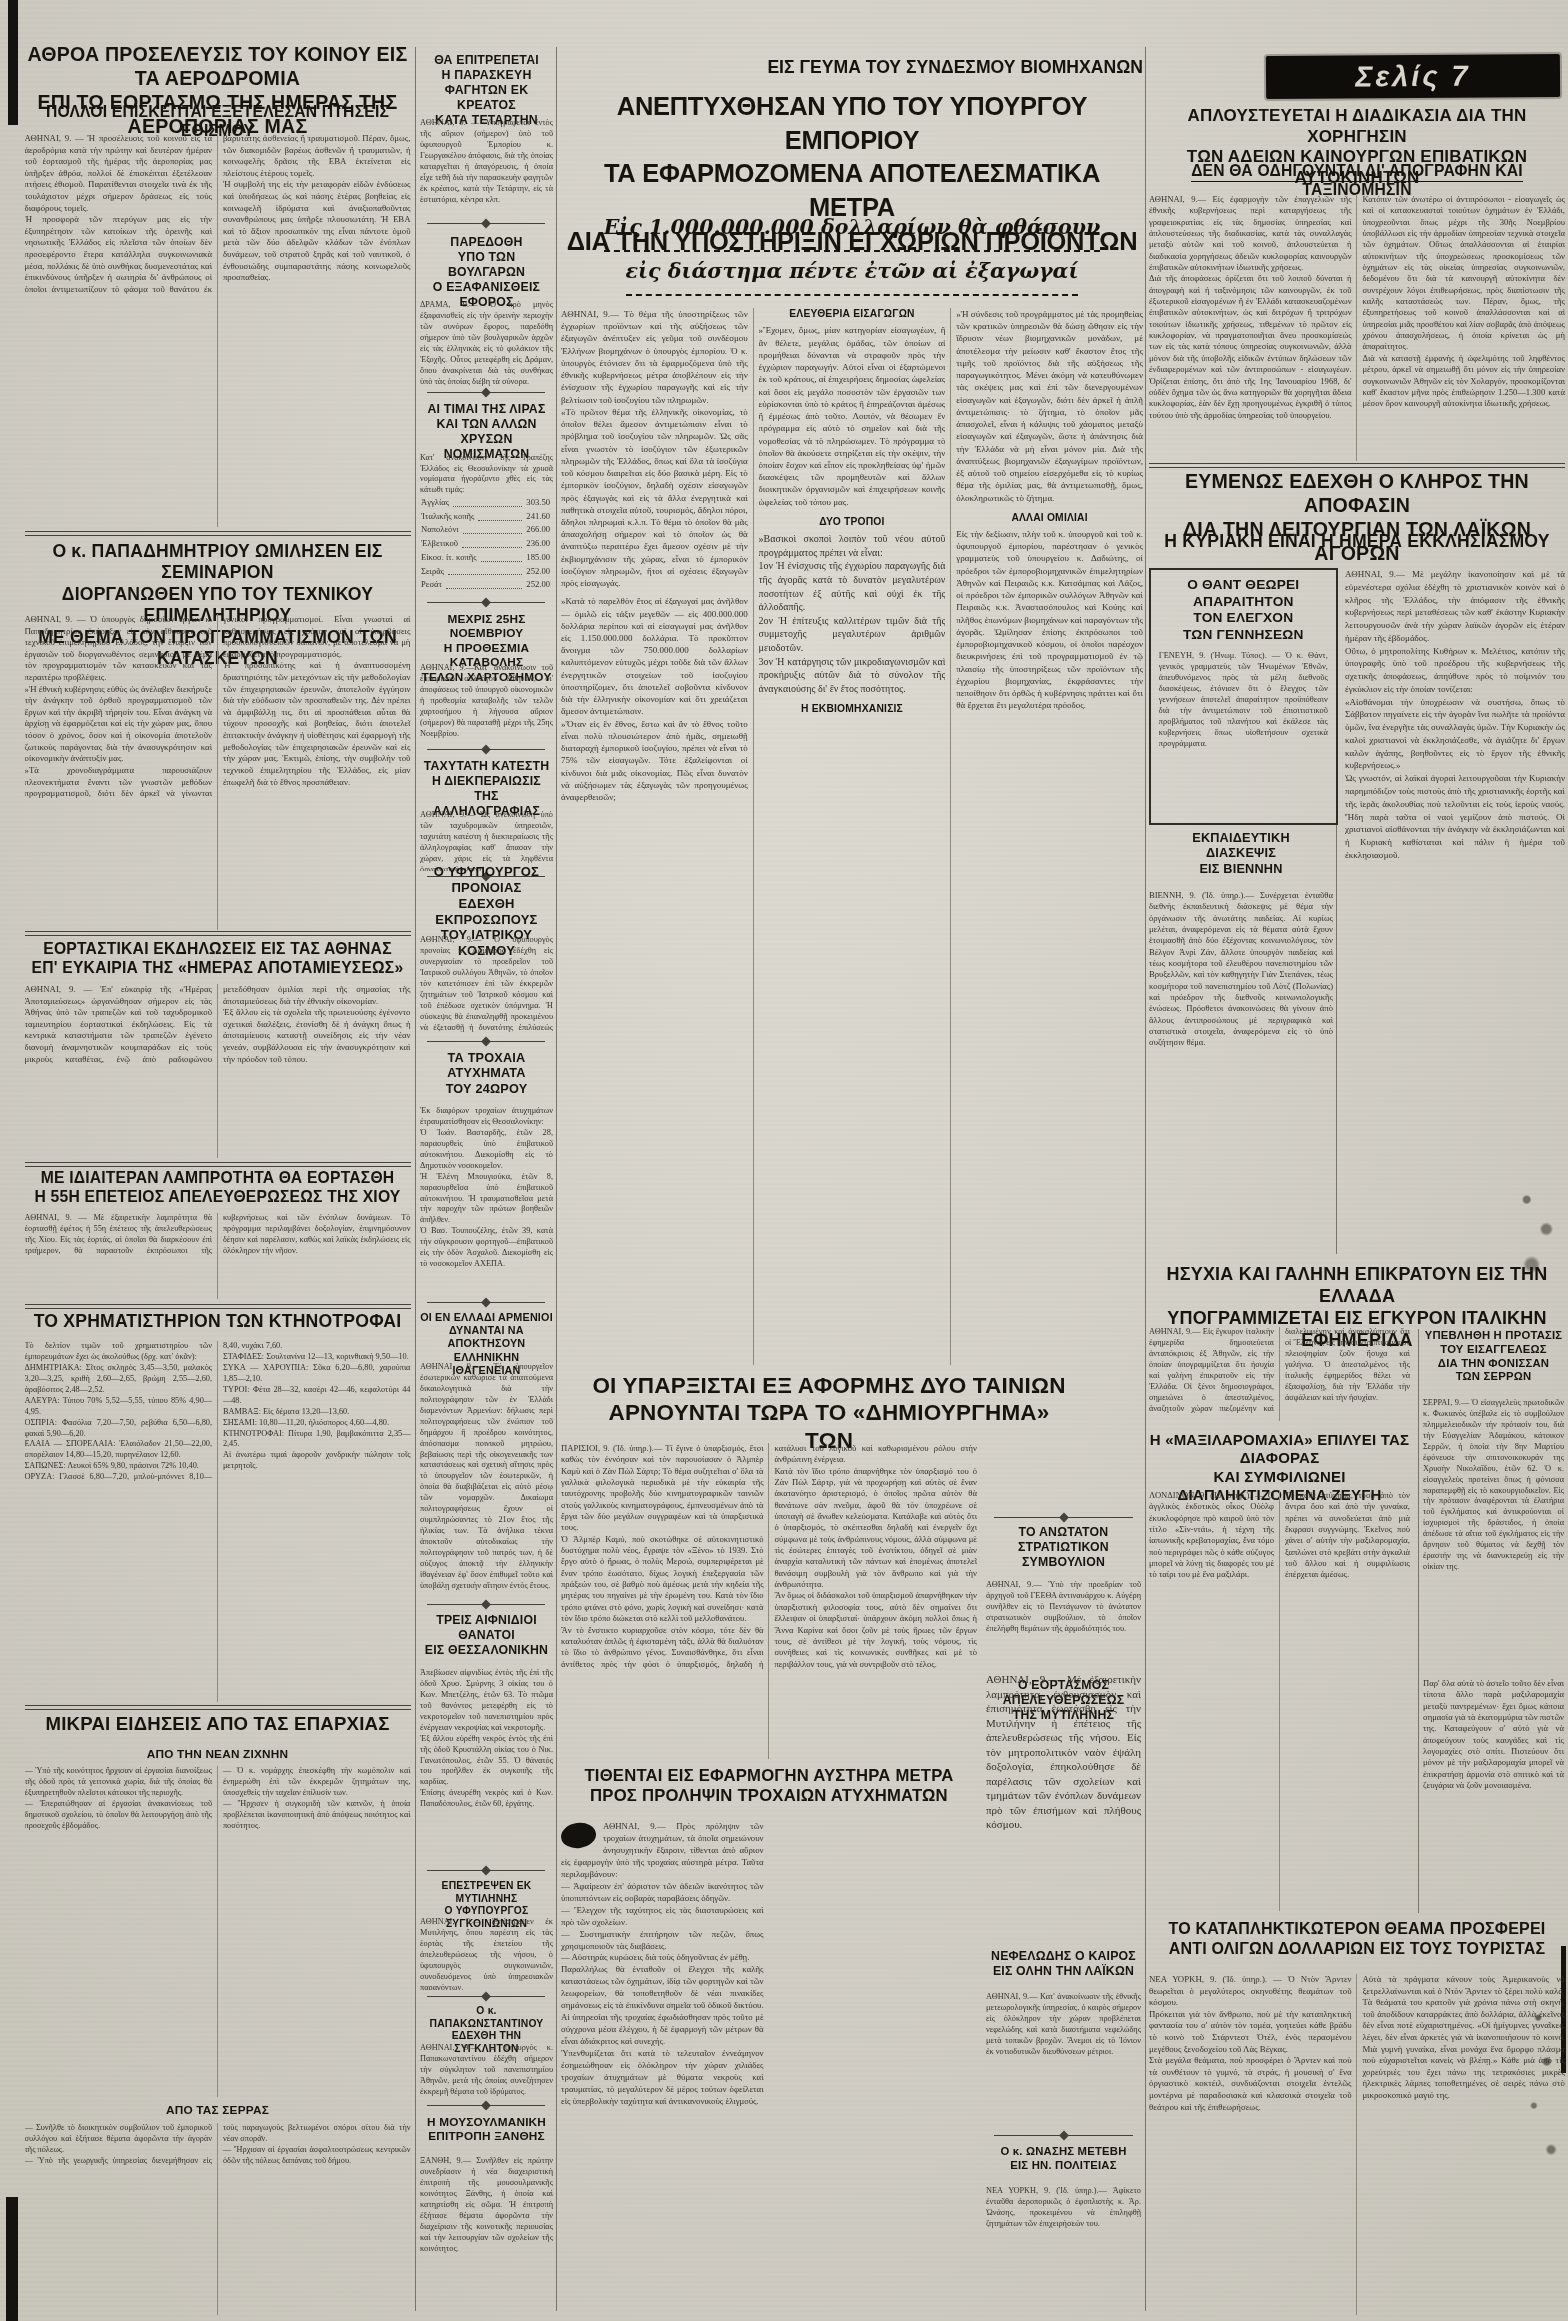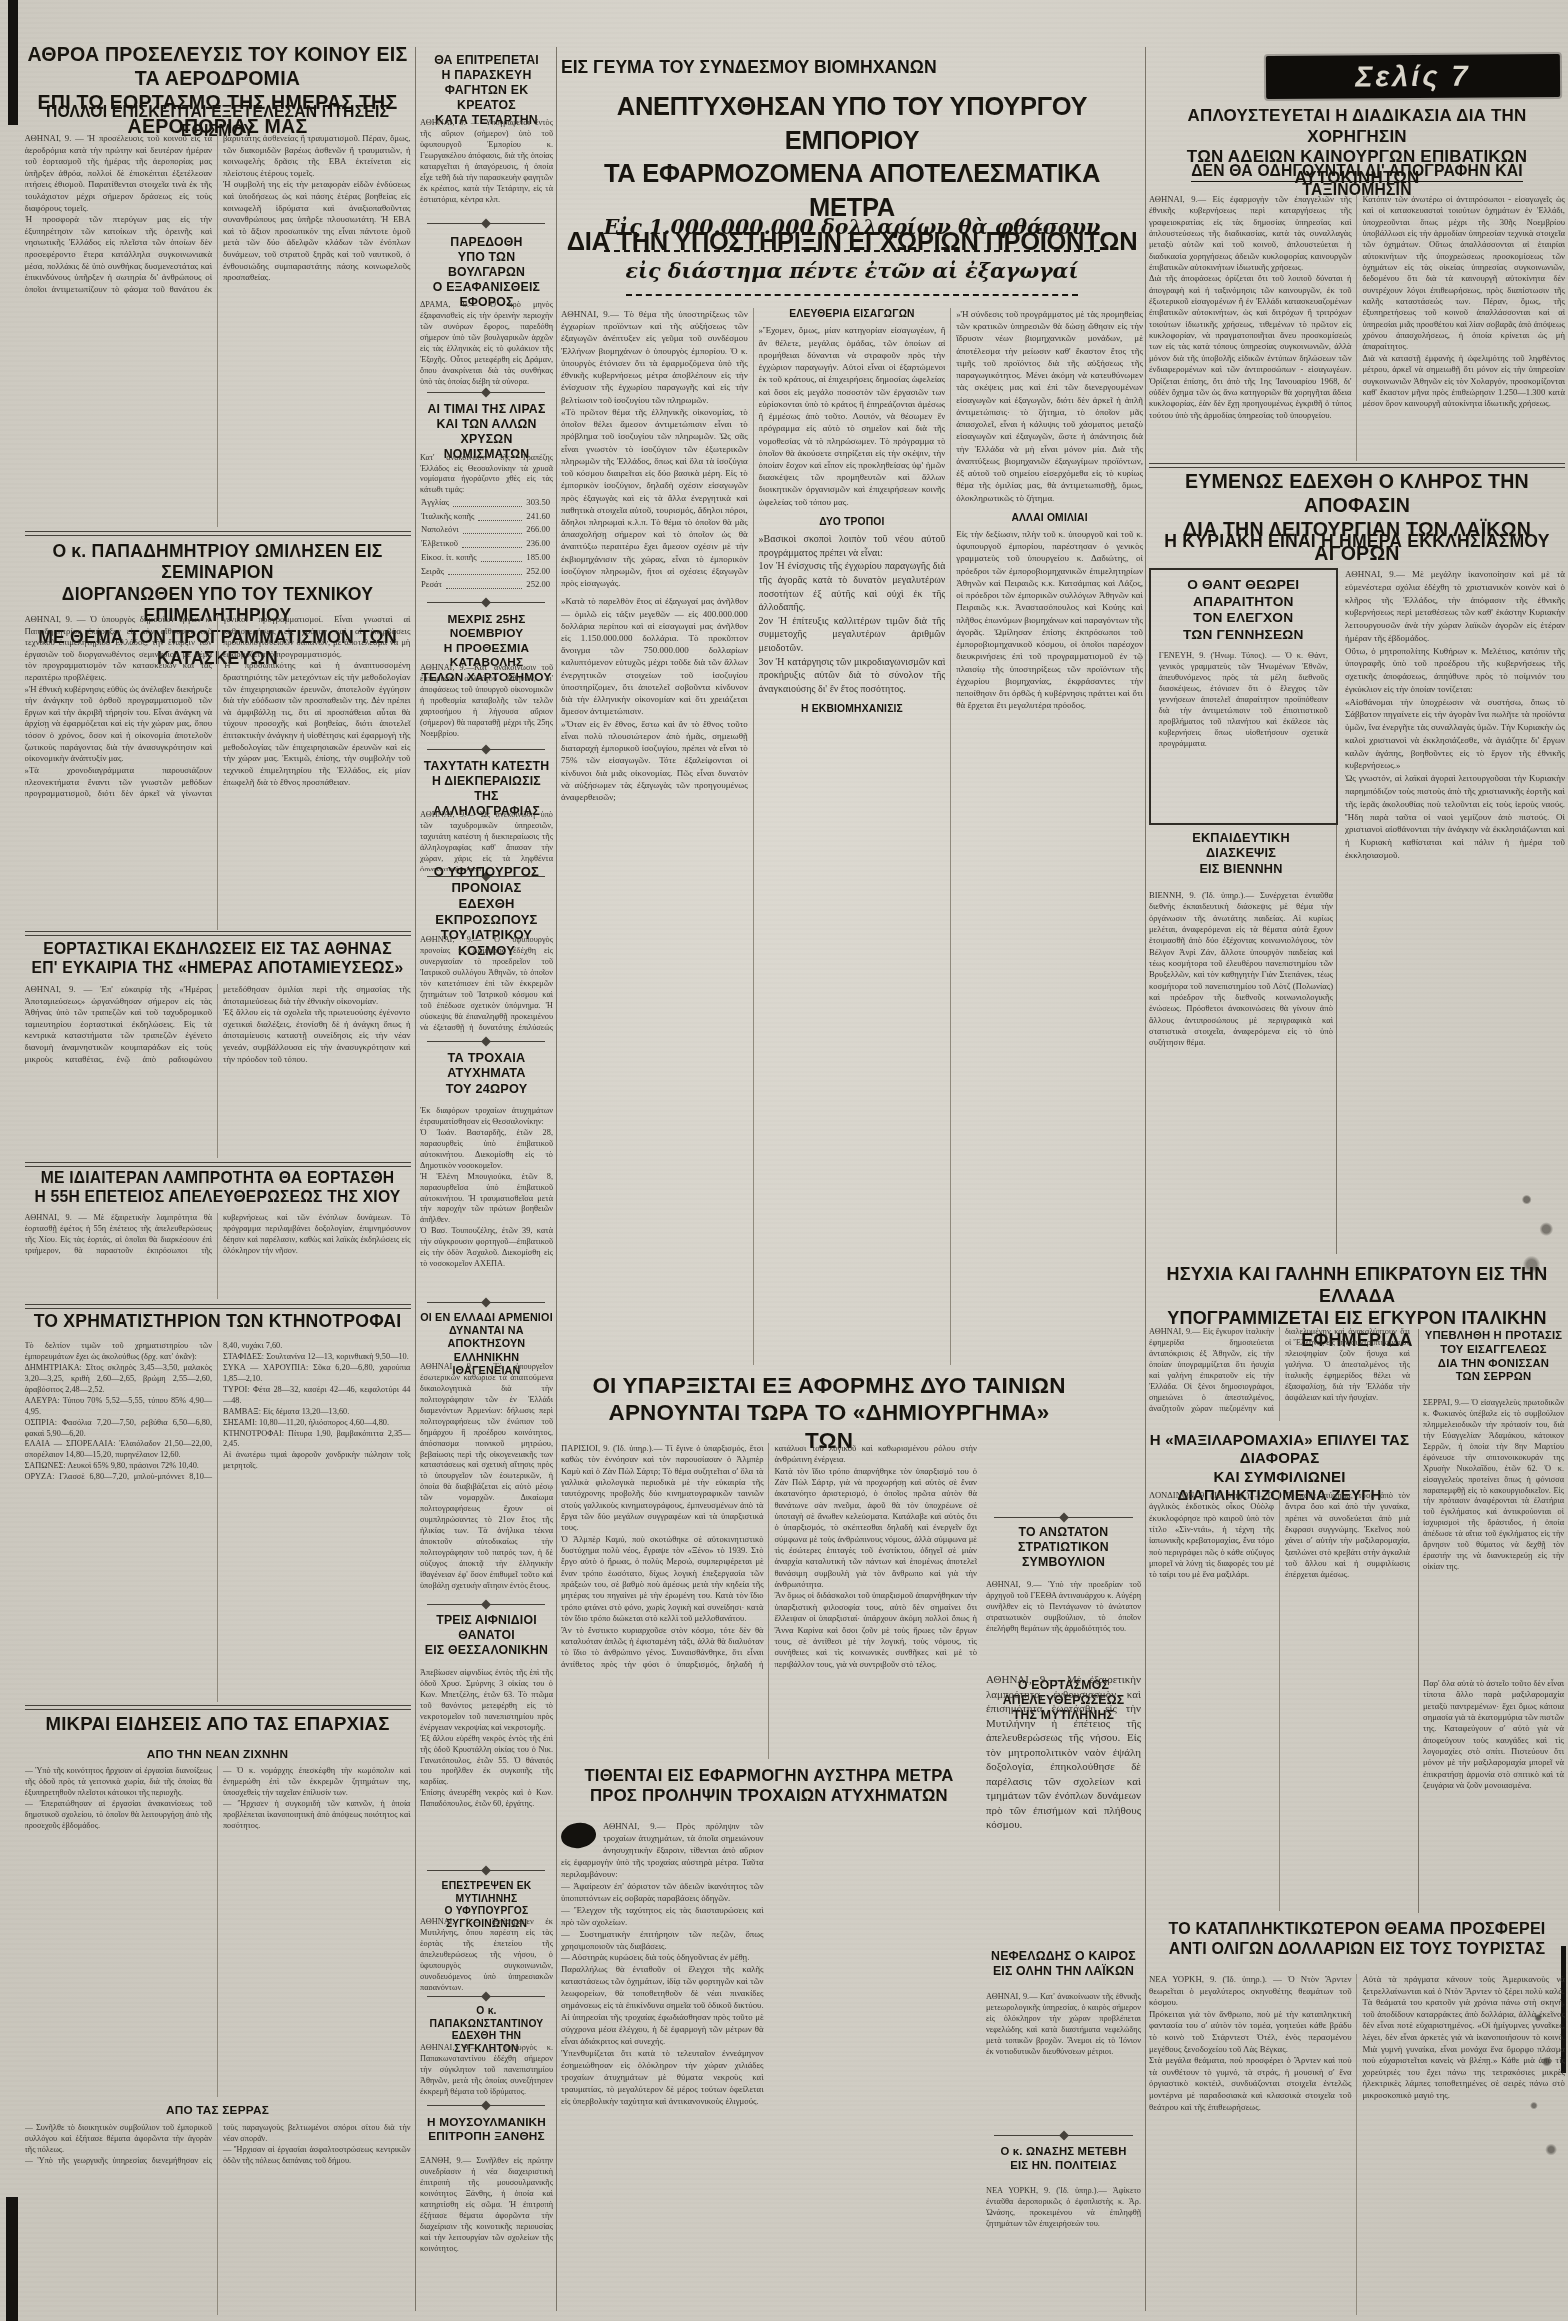--- a/index.html
+++ b/index.html
@@ -39,21 +39,21 @@
       background:radial-gradient(circle at 30% 20%, rgba(40,36,30,.55) 2.9px, transparent 4.9px),
                  radial-gradient(circle at 70% 45%, rgba(40,36,30,.5) 3.9px, transparent 6.9px),
                  radial-gradient(circle at 40% 75%, rgba(40,36,30,.45) 4.9px, transparent 8.8px)}
   #speckle{position:absolute;left:1521px;top:2000px;width:43px;height:176px;
       background:radial-gradient(circle at 40% 10%, rgba(30,27,22,.6) 2px, transparent 3.9px),
                  radial-gradient(circle at 60% 35%, rgba(30,27,22,.55) 2.9px, transparent 4.9px),
                  radial-gradient(circle at 30% 60%, rgba(30,27,22,.5) 2px, transparent 3.9px),
                  radial-gradient(circle at 70% 85%, rgba(30,27,22,.5) 2.9px, transparent 5.9px)}
   .blot{float:left;width:35px;height:24.5px;background:#14120e;border-radius:50%;
       margin:2px 6.9px 2px 0;transform:rotate(-8deg)}
-  .kick{font-family:"Liberation Sans",sans-serif;font-weight:bold;text-align:left;color:#15130d}
+  .kick{font-family:"Liberation Sans",sans-serif;font-weight:bold;text-align:right;color:#15130d}
 </style>
 </head>
 <body>
 
 <div id="page">
 
   <div class="blackbar" style="left:7.8px;top:0;width:9.8px;height:125px"></div>
   <div class="blackbar" style="left:5.9px;top:2197px;width:11.8px;height:124px"></div>
   <div class="blackbar" style="left:1561px;top:1946px;width:4.9px;height:127px"></div>
   <div id="smudge"></div>

